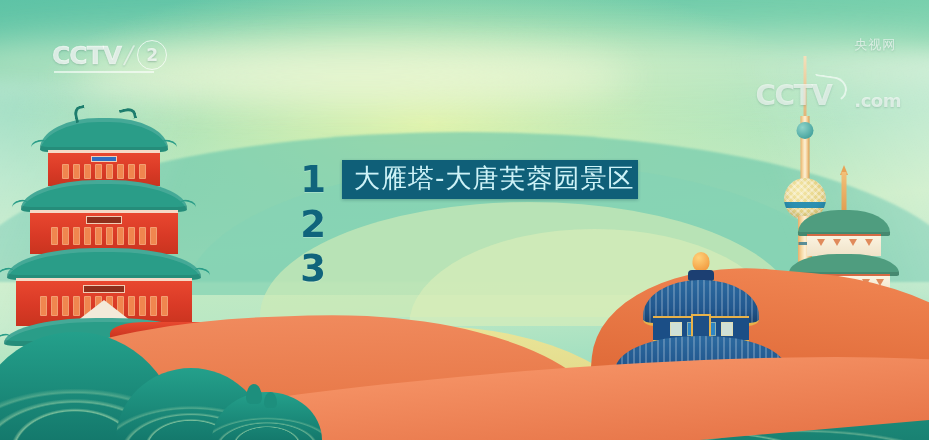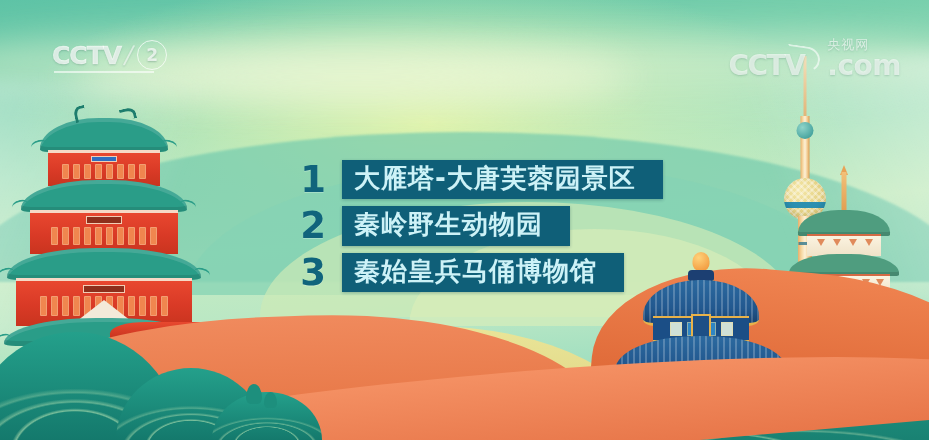--- a/index.html
+++ b/index.html
@@ -102,21 +102,21 @@
   }
   #cctv-com .swoosh {
     position:absolute; right:-16px; top:-6px; width:34px; height:26px;
     border:2px solid rgba(255,255,255,.6);
     border-left-color:transparent; border-bottom-color:transparent;
     border-radius:0 60% 60% 0 / 0 70% 70% 0;
     transform:rotate(8deg);
   }
   #cctv-com .right { display:flex; flex-direction:column; align-items:flex-start; margin-left:18px; }
   #cctv-com .cn { font-size:13px; letter-spacing:1px; line-height:1.1; }
-  #cctv-com .com { font-size:28px; font-weight:600; letter-spacing:-.5px; line-height:1; }
+  #cctv-com .com { font-size:18px; font-weight:600; letter-spacing:-.5px; line-height:1;margin-top:40px; }
 
   
   #headline {
     position:absolute; left:0; right:0; top:90px; text-align:center;
     color:#ffffff; font-size:30px; font-weight:700; letter-spacing:2px;
     text-shadow:0 2px 5px rgba(20,80,70,.45), 0 0 1px rgba(20,80,70,.5);
     padding-left:50px;
   }
 
   
@@ -127,22 +127,22 @@
   .rank-row { display:flex; align-items:center; gap:16px; }
   .rank-num {
     font-size:37px; font-weight:700; line-height:1;
     color:#10647c; width:26px; text-align:center;
     font-family:"DejaVu Sans","Liberation Sans",sans-serif;
     text-shadow:0 1px 0 rgba(255,255,255,.25);
   }
   .rank-label {
     background:#0f5f78;
     color:#cdf2f7;
-    font-size:26px; font-weight:700; letter-spacing:1px;
-    padding:5px 27px 7px 12px;
+    font-size:26px; font-weight:400; letter-spacing:1px;
+    padding:5px 4px 7px 12px;
     line-height:1.05;
     white-space:nowrap;
     box-shadow:0 1px 3px rgba(15,60,75,.3);
   }
 
   
   #left-pagoda { position:absolute; left:6px; top:112px; width:196px; height:250px; }
   .tier { position:absolute; left:50%; transform:translateX(-50%); }
   .roof {
     background:#2a9d88;
@@ -600,21 +600,19 @@
   </div>
 
 
   <div id="rank-list">
     <div class="rank-row">
       <span class="rank-num">1</span>
       <span class="rank-label">大雁塔-大唐芙蓉园景区</span>
     </div>
     <div class="rank-row">
       <span class="rank-num">2</span>
-      <span class="rank-label">秦岭野生动物园</span>
     </div>
     <div class="rank-row">
       <span class="rank-num">3</span>
-      <span class="rank-label">秦始皇兵马俑博物馆</span>
     </div>
   </div>
 
 </div>
 
 </body></html>

